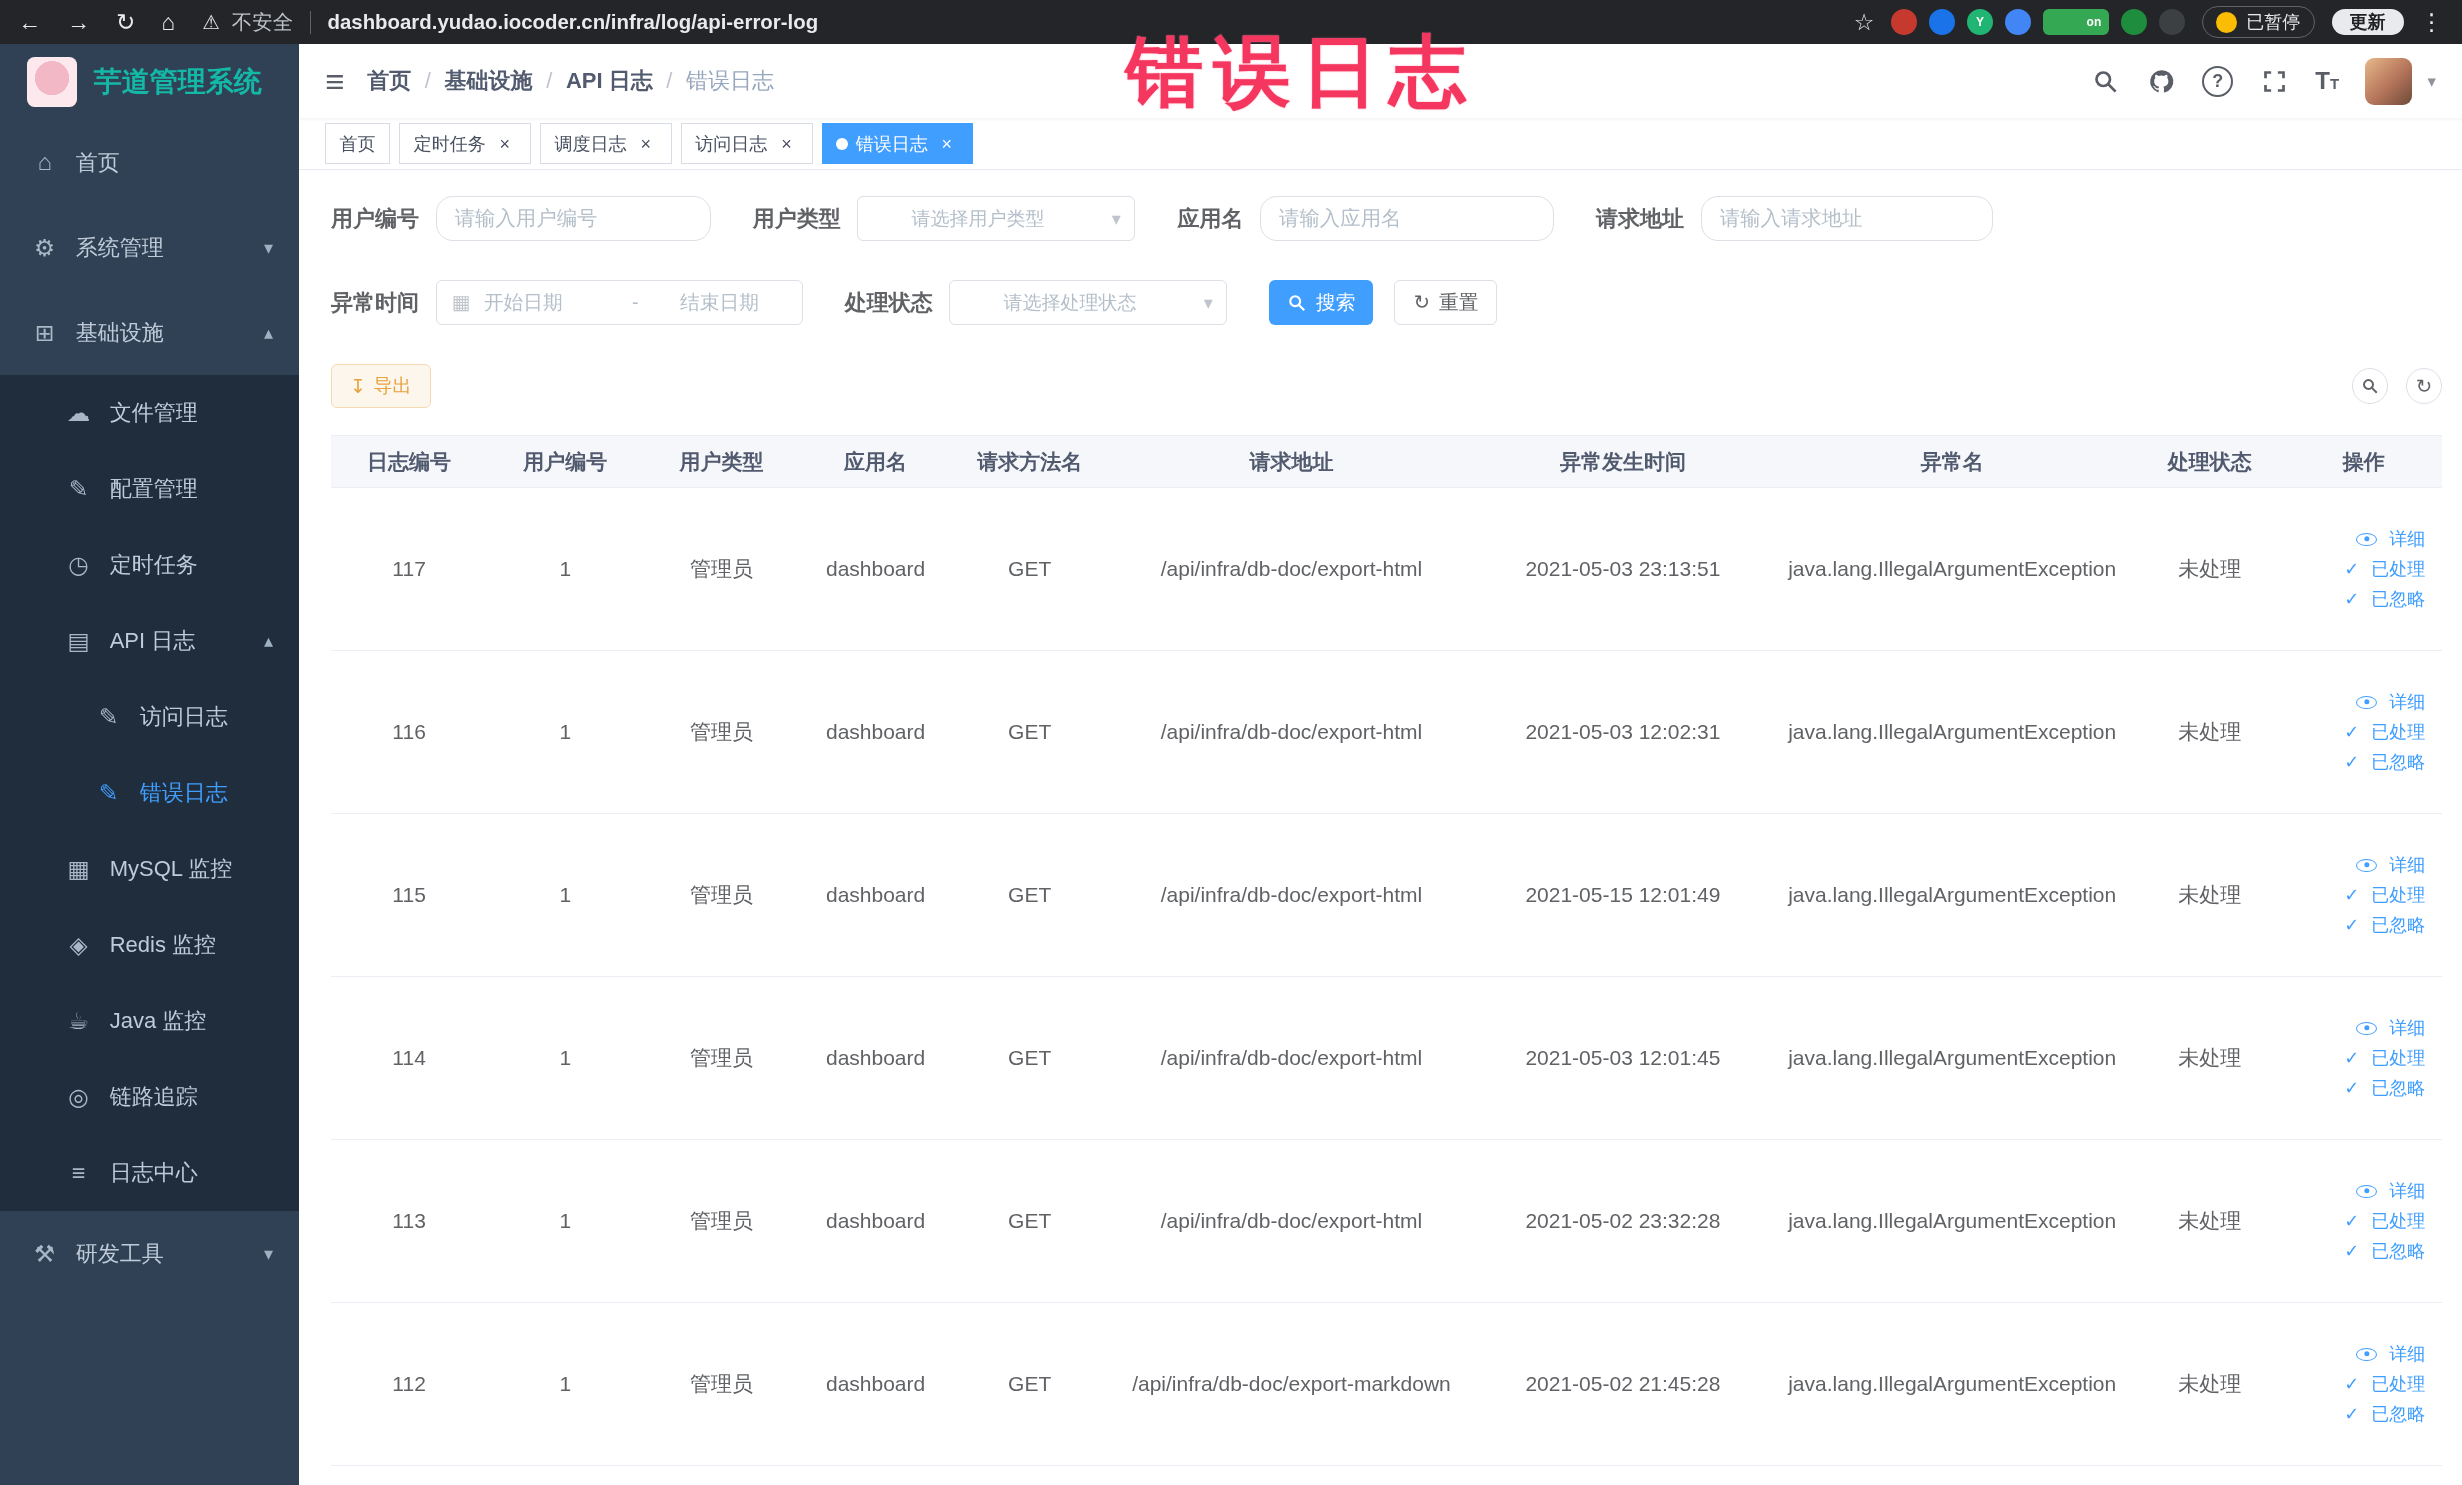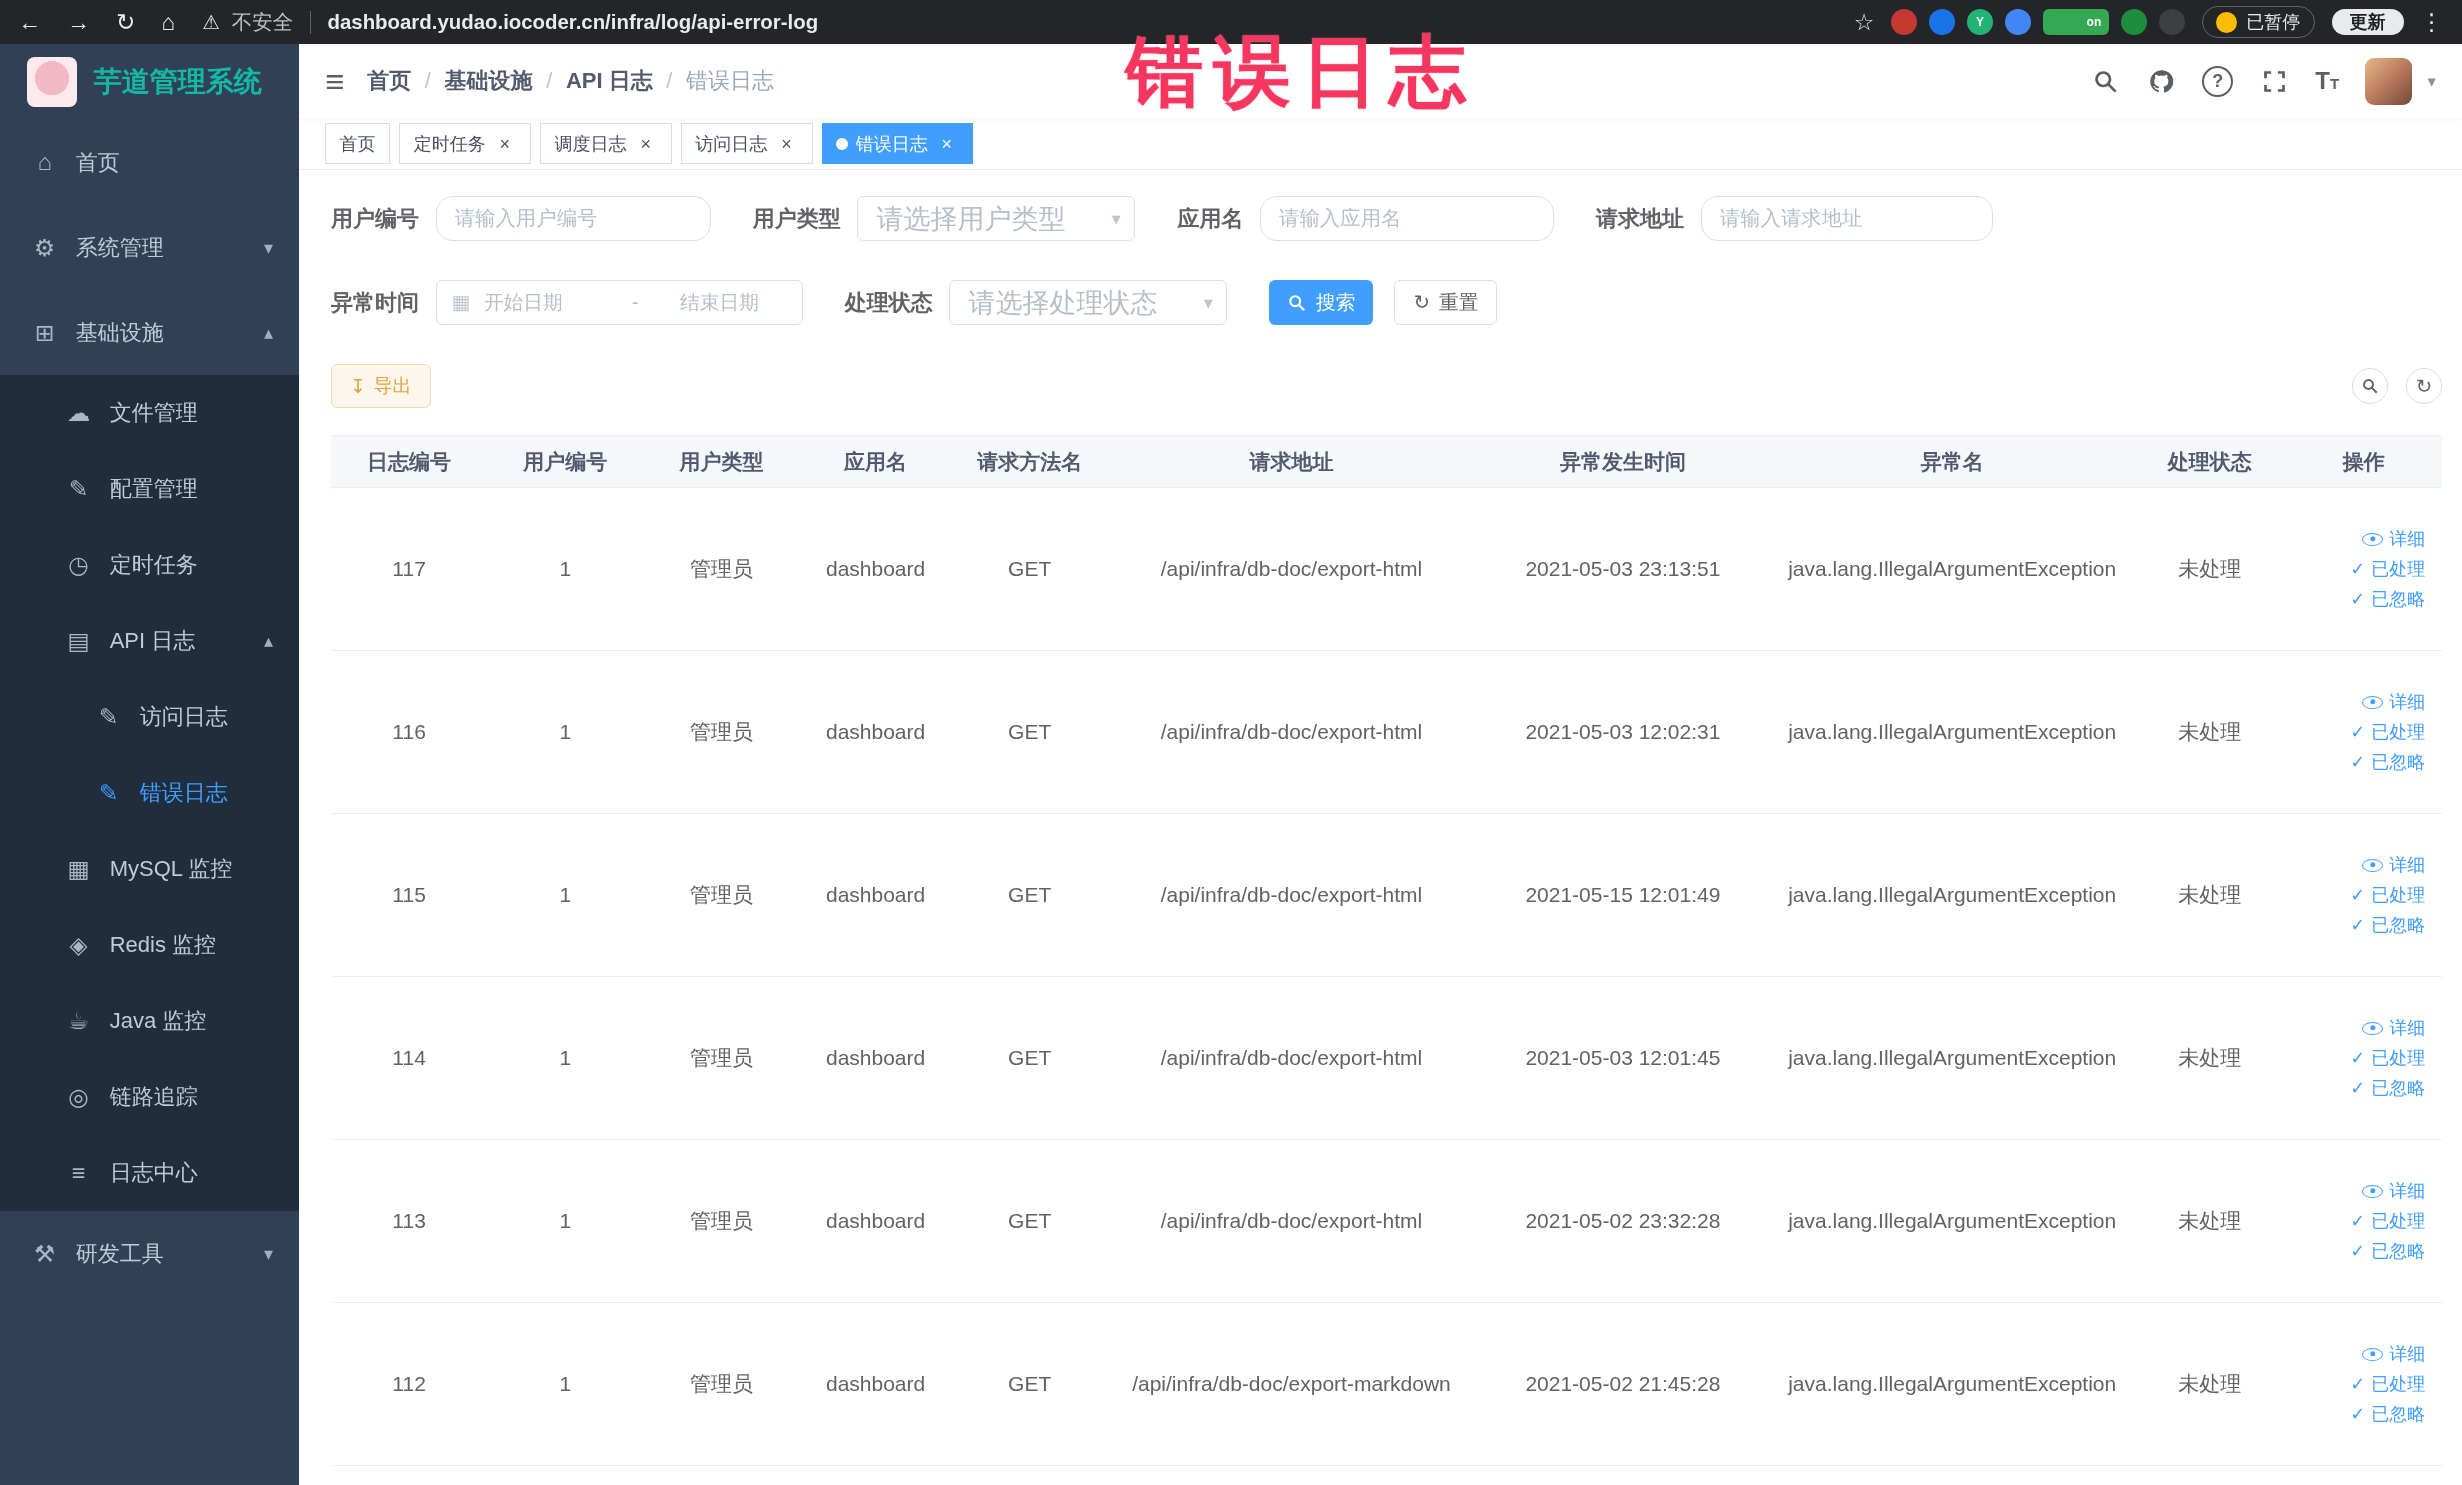--- a/index.html
+++ b/index.html
@@ -81,21 +81,21 @@
   .content{flex:1;padding:26px 20px 0 32px;min-height:0;overflow:hidden;}
   .filter-row{display:flex;align-items:center;margin-bottom:39px;}
   .f-group{display:flex;align-items:center;margin-right:42px;}
   .f-label{font-size:22px;color:#606266;font-weight:700;margin-right:16.7px;white-space:nowrap;}
   .f-input{height:45px;border:1.5px solid #dcdfe6;border-radius:17px;padding:0 18px;font-size:20.4px;
     color:#606266;outline:none;font-family:inherit;box-sizing:border-box;}
   .f-input::placeholder{color:#b4bfca;}
   .w-user{width:275px;} .w-app{width:294px;} .w-url{width:292px;}
   .f-select{width:278px;height:45px;border:1.5px solid #dcdfe6;border-radius:6px;display:flex;
     align-items:center;padding:0 18px;box-sizing:border-box;position:relative;cursor:pointer;}
-  .sel-ph{color:#b4bfca;font-size:27px;}
+  .sel-ph{color:#b4bfca;font-size:19px;margin-left:35px;}
   .sel-caret{position:absolute;right:13.6px;color:#c0c4cc;font-size:18px;}
   .f-dates{width:367px;height:45px;border:1.5px solid #dcdfe6;border-radius:6px;display:flex;
     align-items:center;padding:0 15px;box-sizing:border-box;gap:13.6px;color:#b4bfca;font-size:19.7px;cursor:pointer;}
   .cal-ic{color:#c0c4cc;font-size:19.7px;}
   .d-start{flex:1;} .d-sep{color:#b4bfca;} .d-end{flex:1;text-align:center;}
   .btn{height:45px;border-radius:6px;display:flex;align-items:center;gap:9px;font-size:19.7px;
     cursor:pointer;border:none;font-family:inherit;}
   .btn-search{background:#409eff;color:#fff;padding:0 18px;}
   .btn-search svg{width:19.7px;height:19.7px;stroke:#fff;fill:none;stroke-width:2.6;}
   .btn-reset{background:#fff;color:#606266;border:1.5px solid #dcdfe6;padding:0 18px;margin-left:21px;}
@@ -110,21 +110,21 @@
   
   table{width:100%;border-collapse:collapse;table-layout:fixed;}
   col.c1{width:7.4%} col.c2{width:7.4%} col.c3{width:7.4%} col.c4{width:7.2%} col.c5{width:7.4%}
   col.c6{width:17.4%} col.c7{width:14.0%} col.c8{width:17.2%} col.c9{width:7.2%} col.c10{width:7.4%}
   thead th{background:#f5f7fa;height:51px;font-size:21px;color:#515a6e;font-weight:700;
     text-align:center;border-top:1.5px solid #ebeef5;border-bottom:1.5px solid #ebeef5;padding:0 6px;}
   tbody td{height:162px;font-size:21px;color:#606266;text-align:center;
     border-bottom:1.5px solid #ebeef5;padding:0 7.6px;overflow:hidden;white-space:nowrap;}
   td.op{padding-right:16.7px;}
   .op-wrap{display:flex;flex-direction:column;justify-content:center;align-items:flex-end;height:100%;gap:6px;}
-  .op-link{display:flex;align-items:center;gap:6px;color:#409eff;font-size:18px;cursor:pointer;text-decoration:none;}
+  .op-link{display:flex;align-items:center;gap:12px;color:#409eff;font-size:18px;cursor:pointer;text-decoration:none;}
   .eye-icon{display:inline-block;width:21px;height:13px;border:1.5px solid currentColor;border-radius:50%;
     position:relative;box-sizing:border-box;}
   .eye-icon::after{content:"";position:absolute;left:50%;top:50%;width:5.3px;height:5.3px;border-radius:50%;
     background:currentColor;transform:translate(-50%,-50%);}
   .check-icon{font-size:18px;}
 
   
   .annotation{position:absolute;left:1126px;top:21px;z-index:50;color:#f5365f;
     font-size:77px;font-weight:700;letter-spacing:10.6px;white-space:nowrap;pointer-events:none;
     text-shadow:0 0 1.5px #ff7f9c;}

